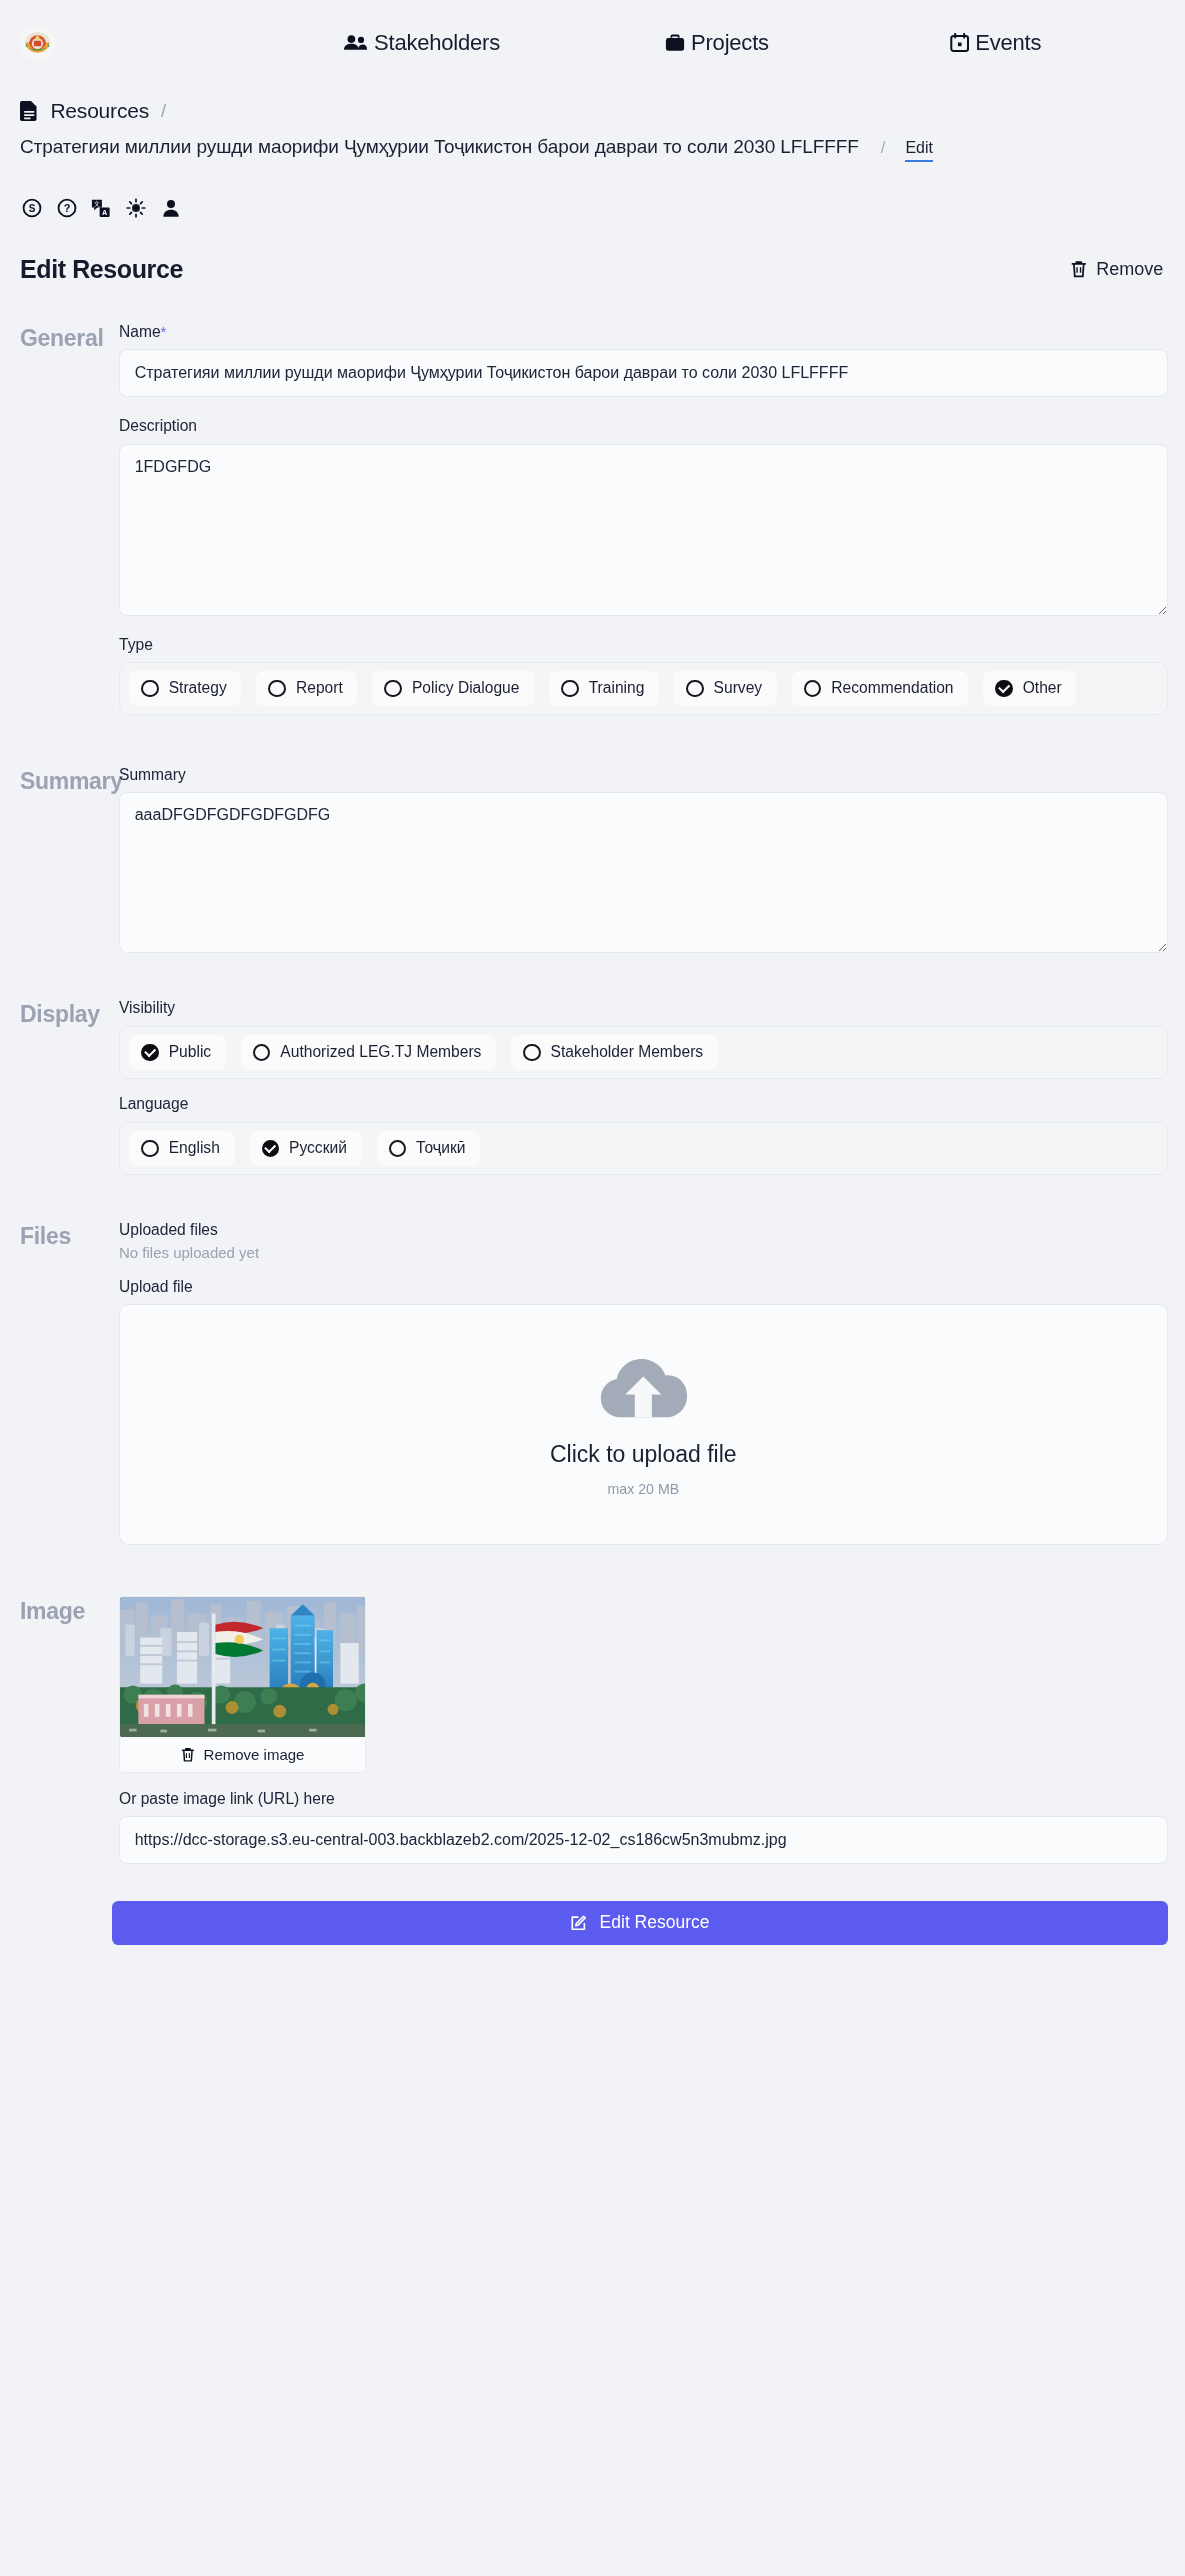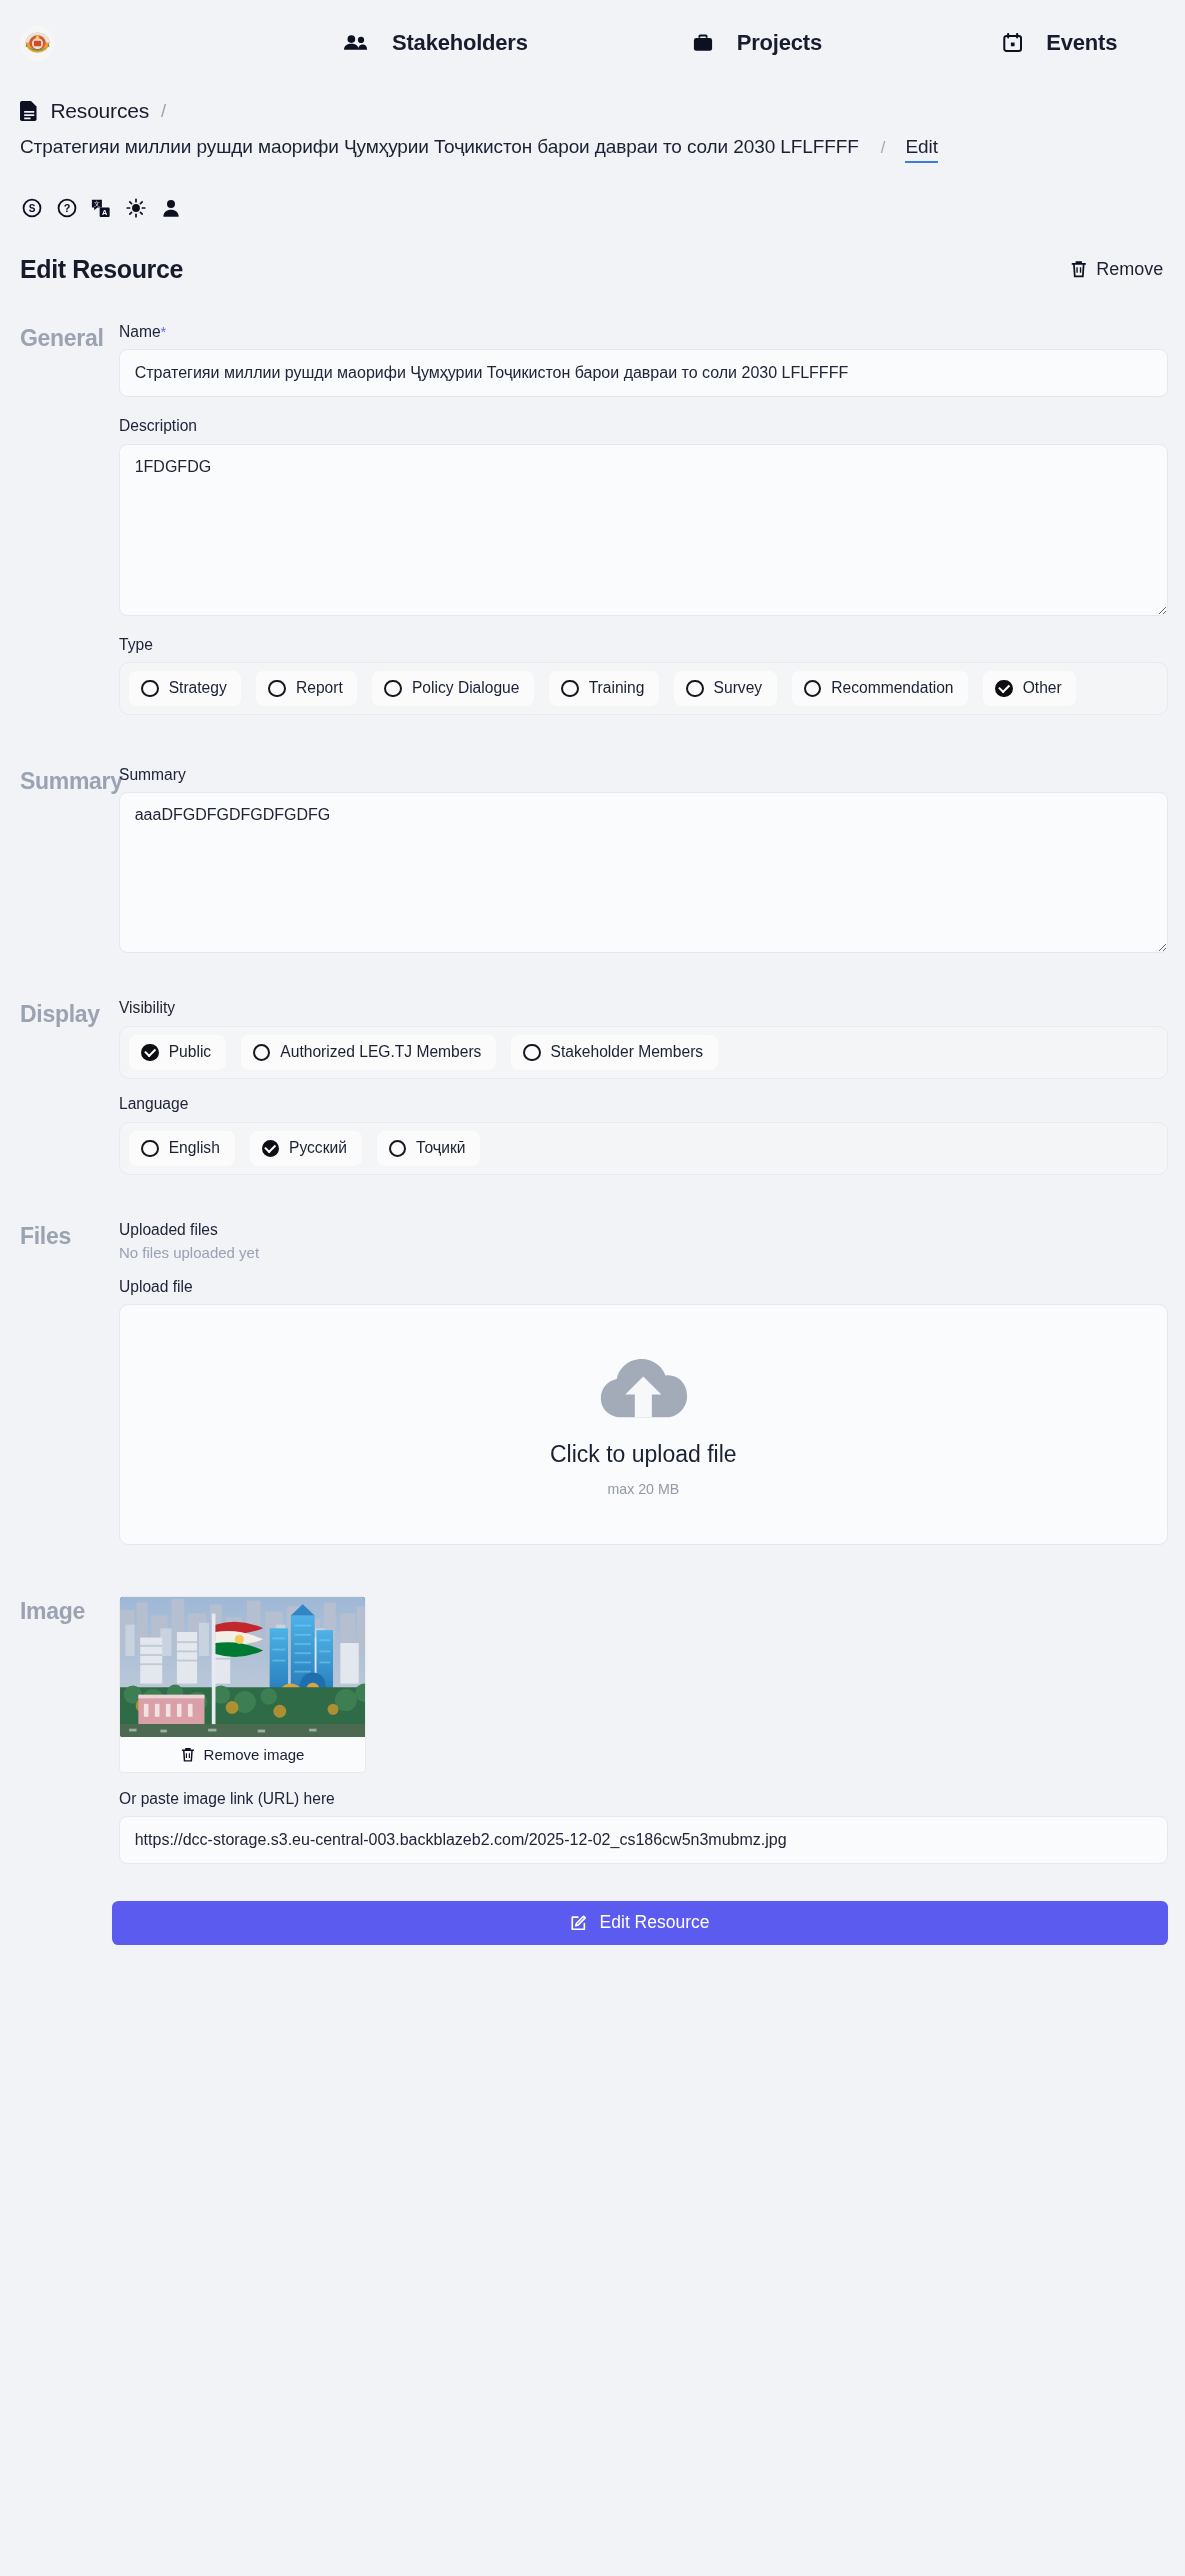--- a/index.html
+++ b/index.html
@@ -24,25 +24,24 @@
     overflow: hidden; flex: 0 0 auto;
     background: #f7f7f7;
     display: flex; align-items: center; justify-content: center;
   }
   .nav-items {
     flex: 1;
     display: flex;
     align-items: center;
   }
   .nav-item {
-    display: flex; align-items: center; gap: 24px;
+    display: flex; align-items: center; gap: 6px;
     font-size: 22px; letter-spacing: -0.2px;
     color: #181c2e;
     white-space: nowrap;
-    font-weight: bold;
   }
   .nav-item .nicon { display: flex; align-items: center; }
   .nav-slot-1 { margin-left: 288px; }
   .nav-slot-2 { margin-left: 165px; }
   .nav-slot-3 { margin-left: 181px; }
 
   
   .crumbbar {
     display: flex; align-items: center; gap: 12px;
     padding: 0 0 0 20px;
@@ -58,21 +57,21 @@
     display: flex; align-items: baseline;
     padding: 0 0 0 20px;
     height: 40px;
     gap: 0;
   }
   .res-title {
     font-size: 19px; color: #1b2033; letter-spacing: -0.1px;
   }
   .title-sep { color: #a0a6b4; font-size: 16.5px; margin: 0 20px 0 22px; }
   .edit-link {
-    font-size: 19px; color: #1b2033;
+    font-size: 16px; color: #1b2033;
     border-bottom: 2.3px solid #3b7ddd;
     padding-bottom: 2.8px;
     cursor: pointer;
   }
 
   
   .iconrow {
     display: flex; align-items: center; gap: 14.7px;
     padding: 18.4px 0 0 22px;
     height: 46px;

